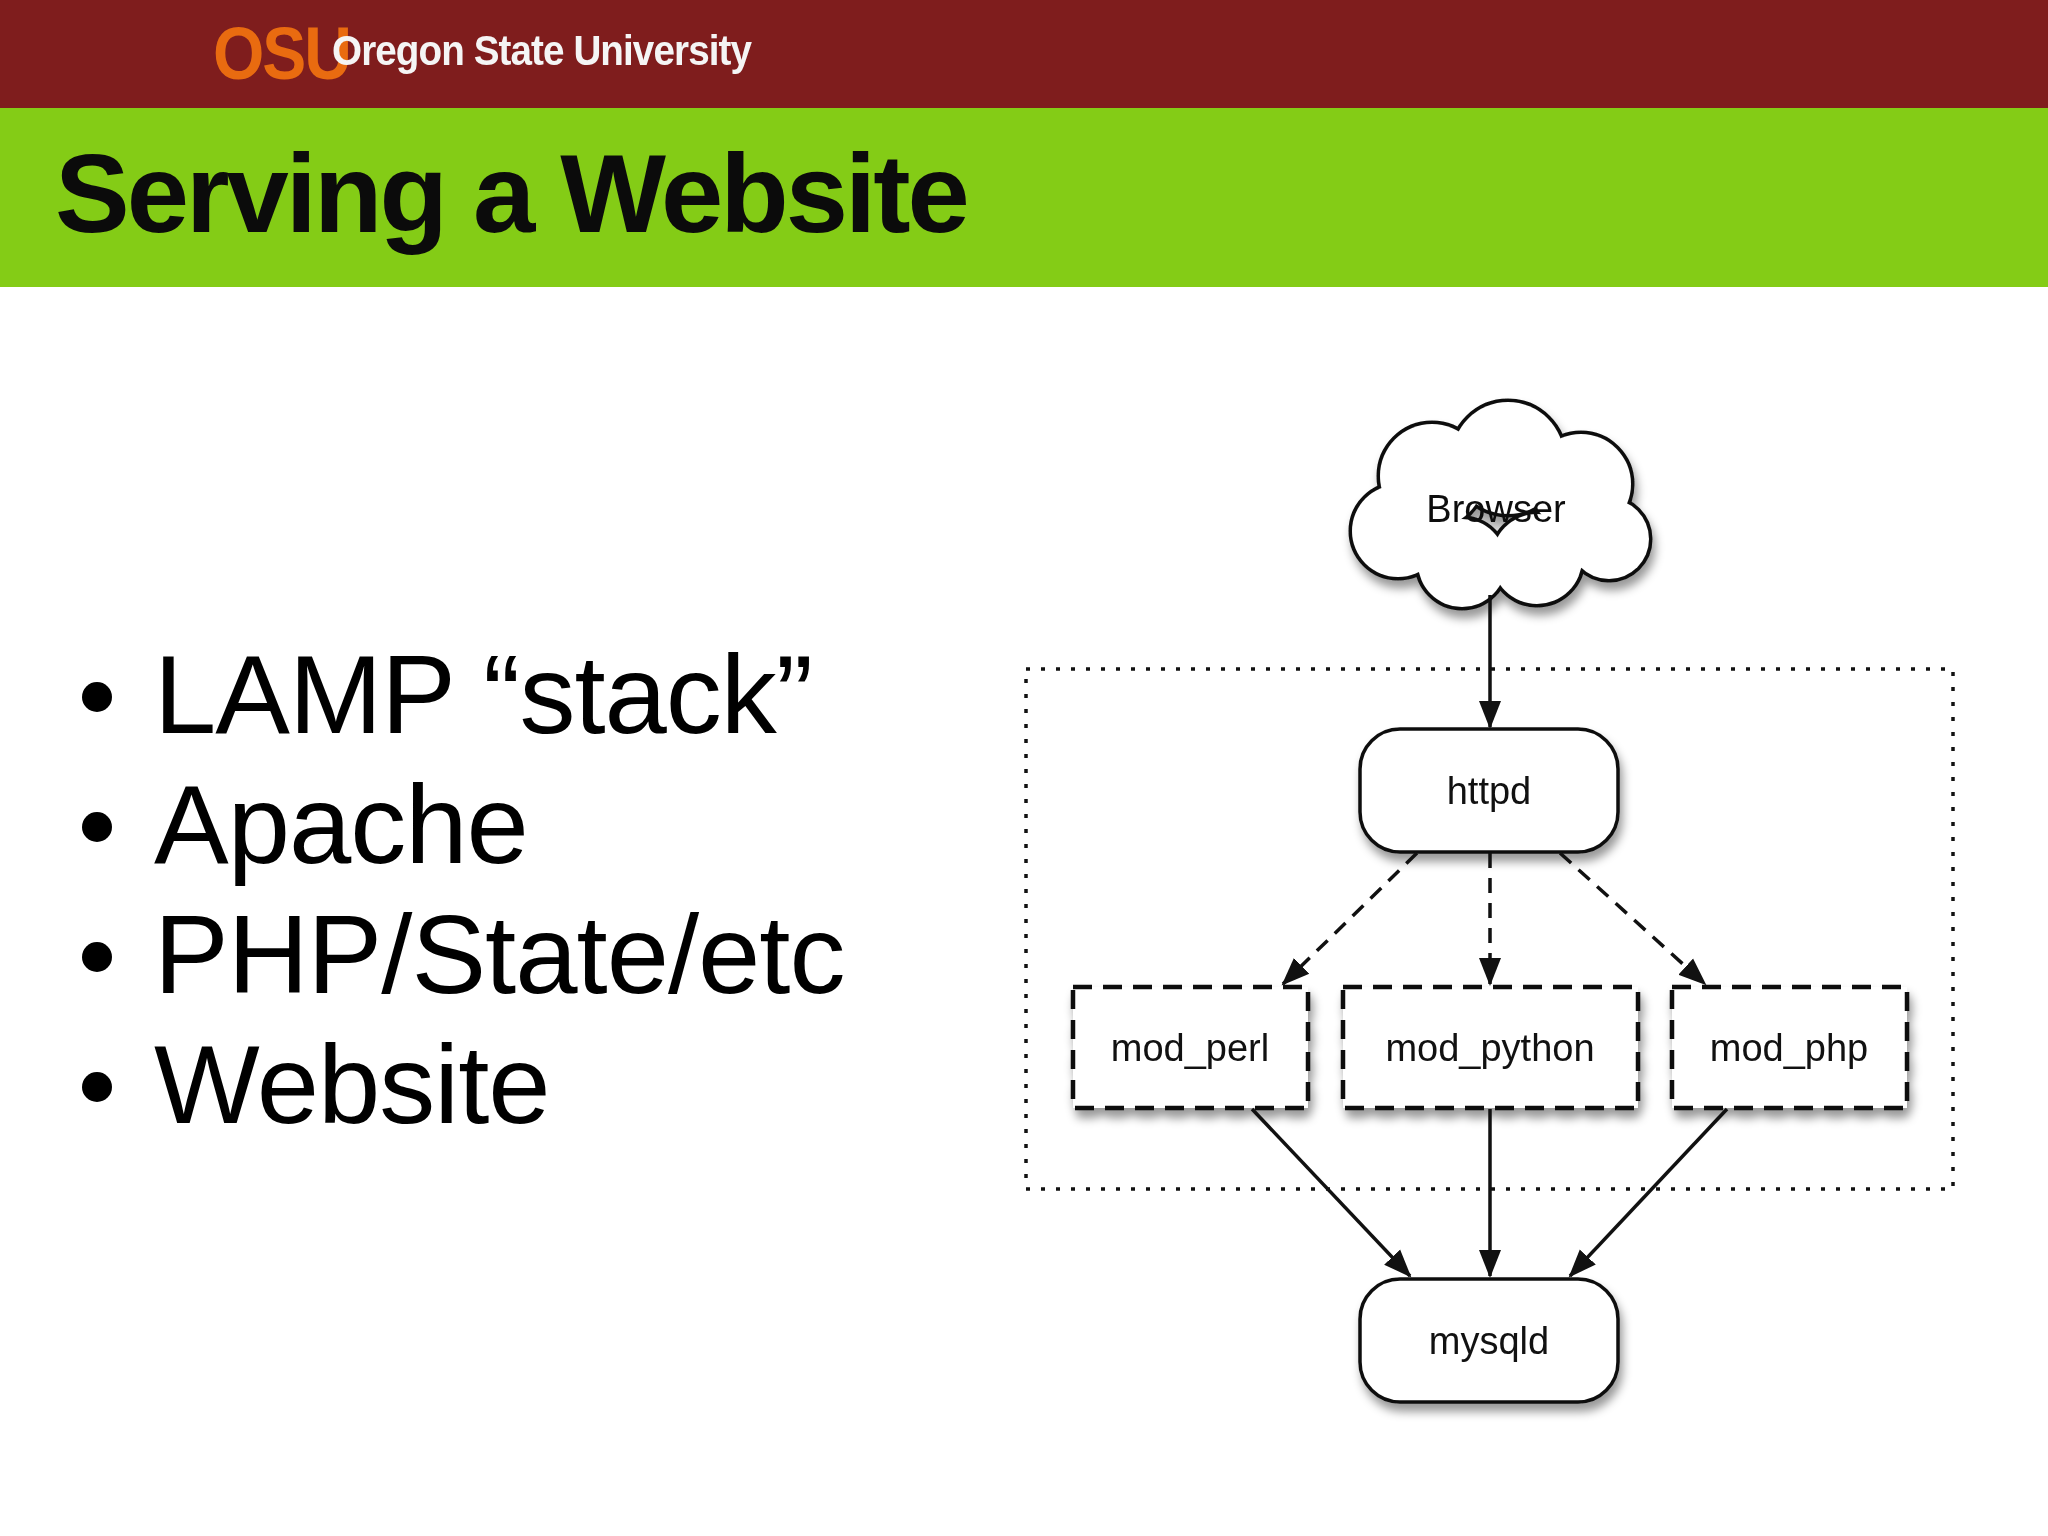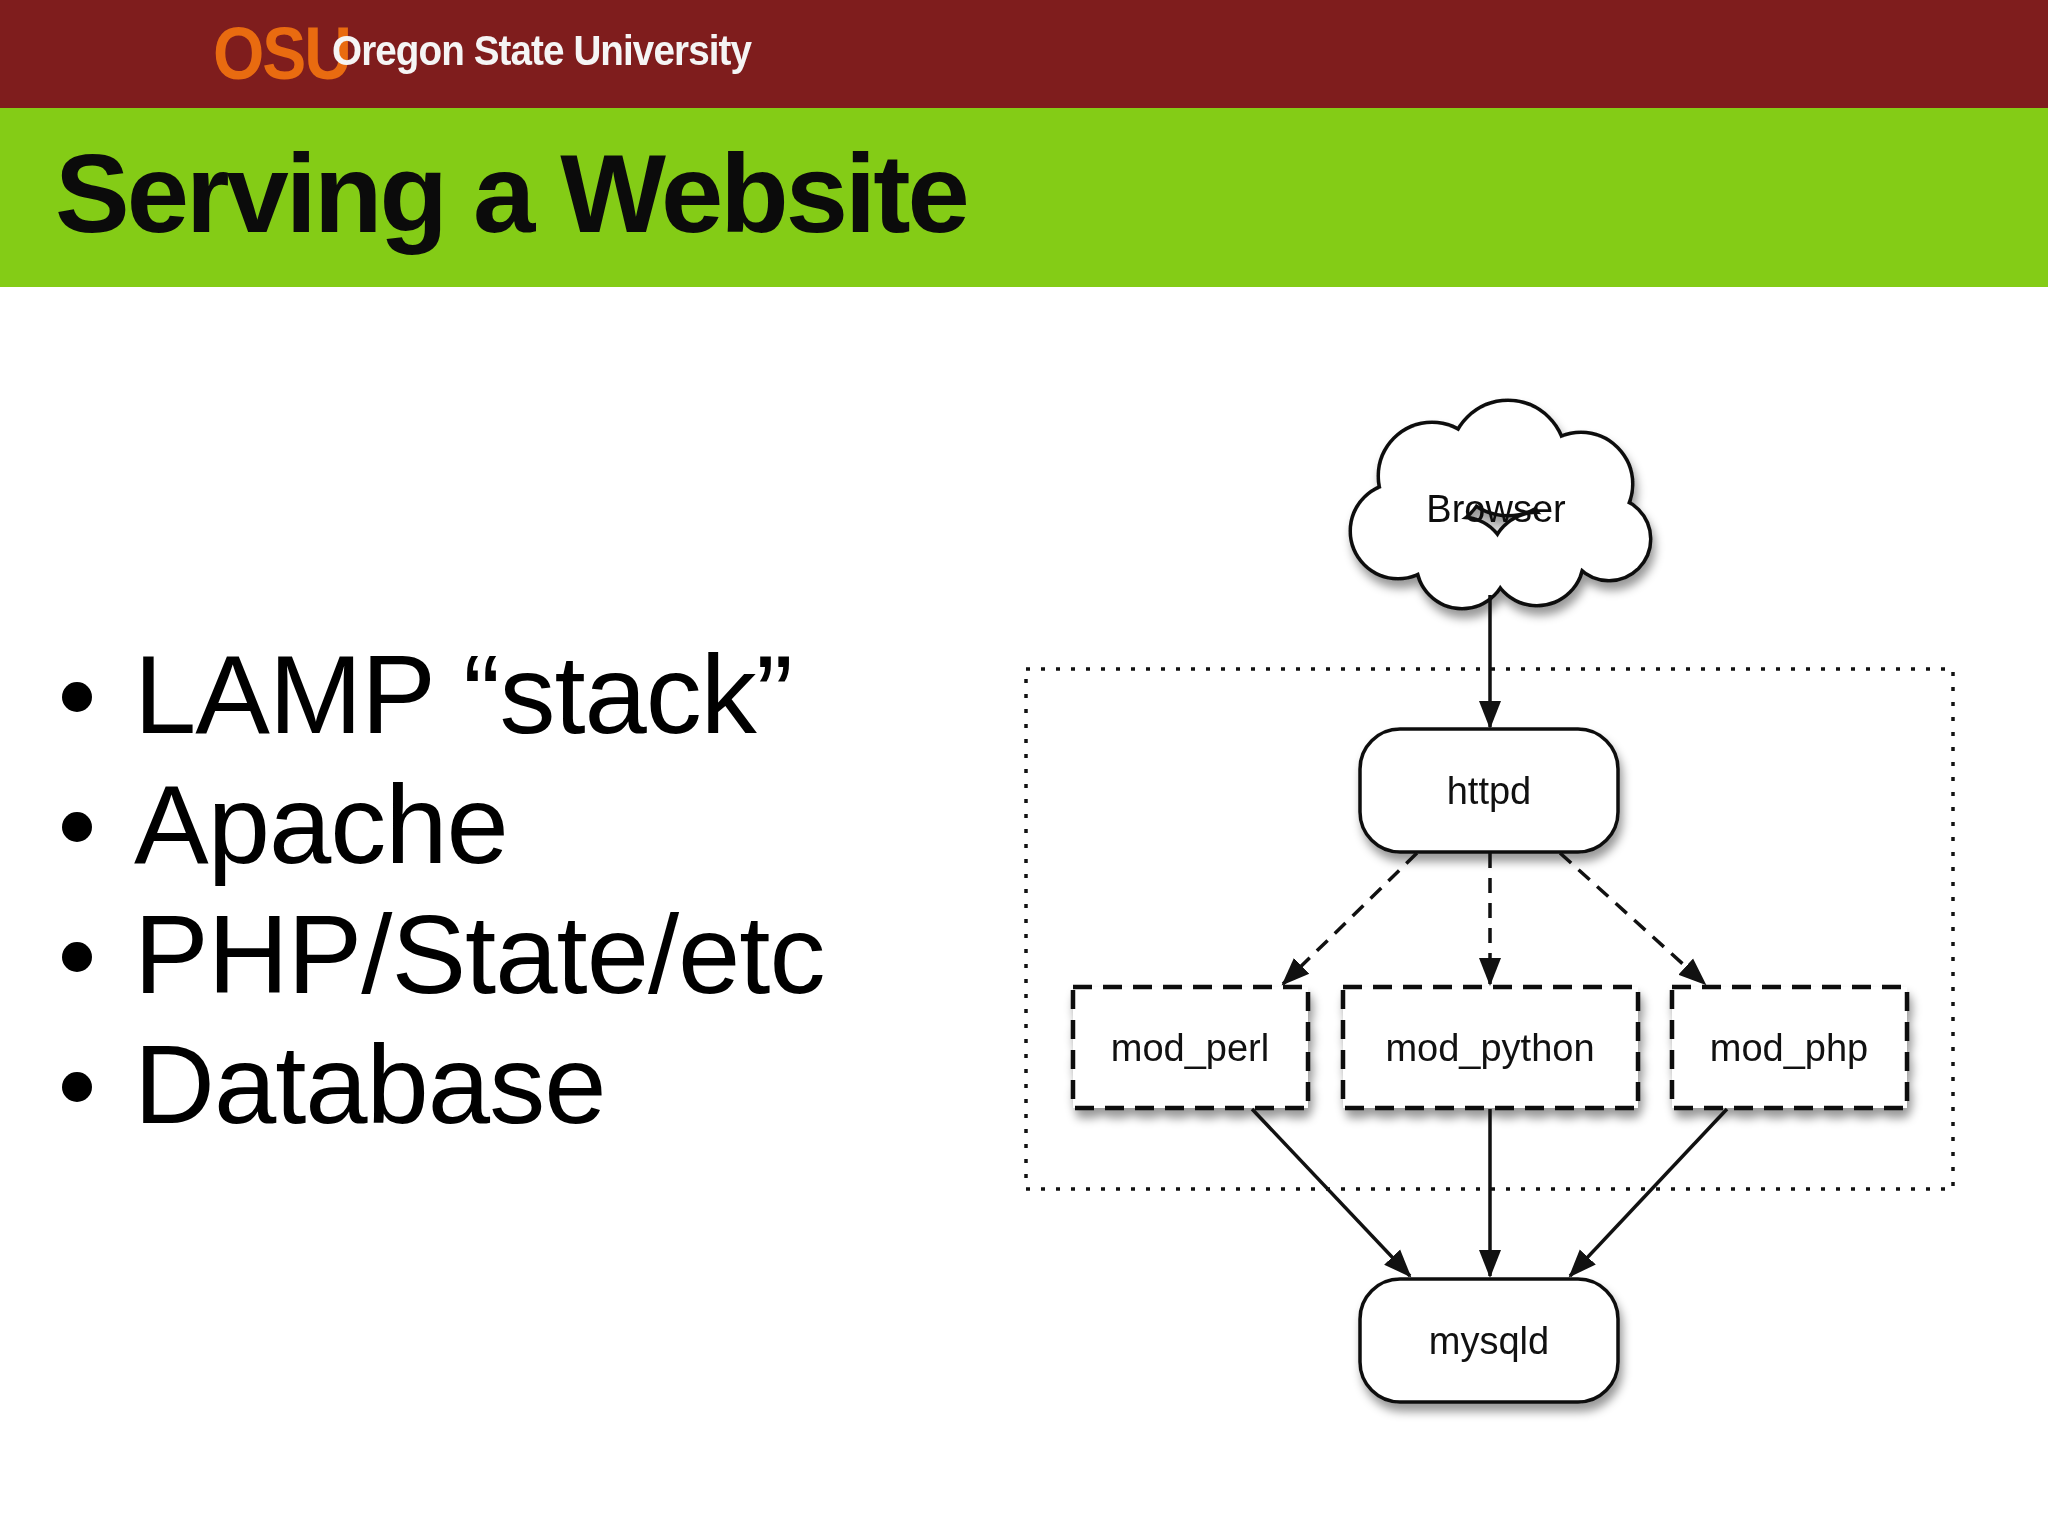--- a/index.html
+++ b/index.html
@@ -33,21 +33,21 @@
     position:absolute; left:0; top:108px; width:2048px; height:179px;
     background:#84cc16;
     display:flex; align-items:center;
   }
   .page-title {
     margin-left:55px; margin-top:-8px;
     font-size:112px; font-weight:bold; letter-spacing:-3px;
     color:#0b0b0b; line-height:1; white-space:nowrap;
   }
   
-  .bullet-list { position:absolute; left:62px; top:630px; }
+  .bullet-list { position:absolute; left:82px; top:630px; }
   .bullet-row { display:flex; align-items:center; height:130px; }
   .bullet-dot {
     width:30px; height:30px; border-radius:50%;
     background:#000; flex:none; margin-right:42px; margin-top:4px;
   }
   .bullet-text {
     font-size:112px; line-height:1; letter-spacing:-1px;
     color:#000; white-space:nowrap;
   }
   
@@ -78,21 +78,21 @@
   <div class="bullet-row">
     <span class="bullet-dot"></span>
     <span class="bullet-text">Apache</span>
   </div>
   <div class="bullet-row">
     <span class="bullet-dot"></span>
     <span class="bullet-text">PHP/State/etc</span>
   </div>
   <div class="bullet-row">
     <span class="bullet-dot"></span>
-    <span class="bullet-text">Database</span>
+    <span class="bullet-text">Website</span>
   </div>
 </div>
 
 <svg class="diagram-svg" width="1040" height="1070" viewBox="0 0 1040 1070">
   <defs>
     <marker id="ah" markerUnits="userSpaceOnUse" markerWidth="32" markerHeight="26" refX="26" refY="12" orient="auto">
       <path d="M0,1 L28,12 L0,23 Z" fill="#111"></path>
     </marker>
     <filter id="ds" x="-25%" y="-25%" width="160%" height="170%">
       <feGaussianBlur in="SourceAlpha" stdDeviation="5"></feGaussianBlur>

